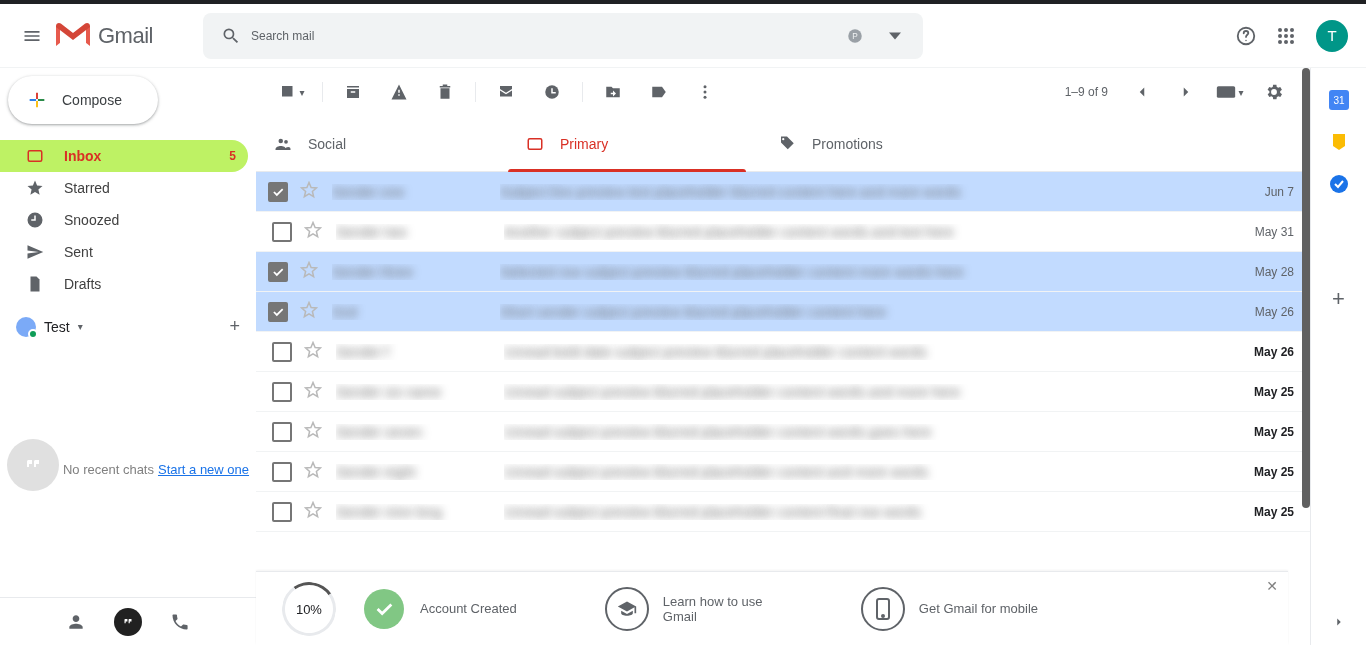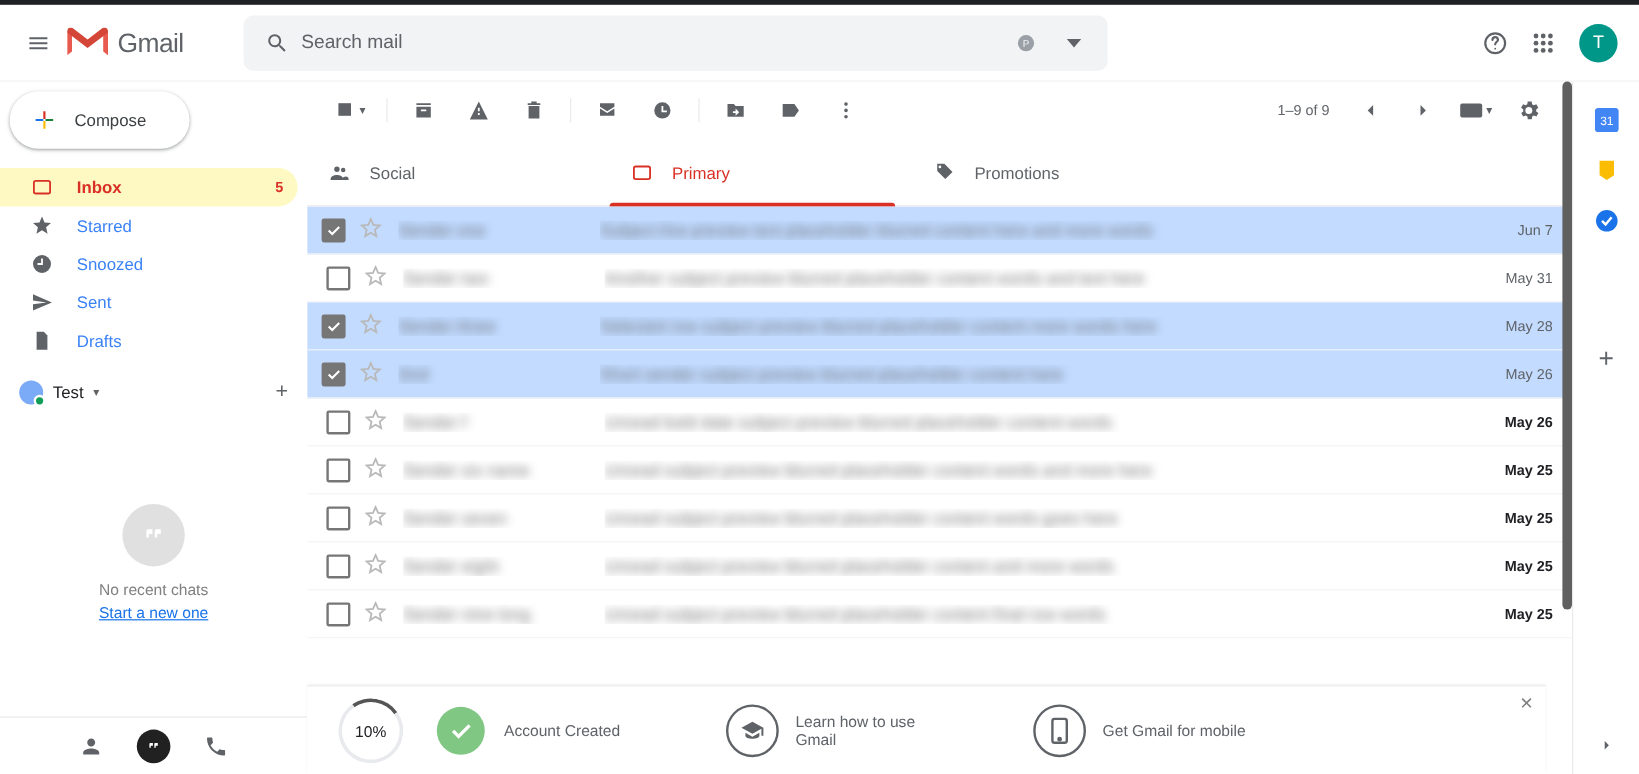--- a/index.html
+++ b/index.html
@@ -6,40 +6,40 @@
 body { width: 1366px; height: 645px; overflow: hidden; background: #fff; position: relative; }
 
 .topstrip { height: 4px; background: #202124; }
 
 .header { height: 64px; display: flex; align-items: center; padding: 0 8px; border-bottom: 1px solid #f1f3f4; }
 .menu-btn { width: 48px; height: 48px; display:flex; align-items:center; justify-content:center; color:#5f6368; cursor:pointer; border-radius:50%; }
 .logo-wrap { display:flex; align-items:center; gap:8px; margin-right:40px;}
 .brand { font-size:22px; color:#5f6368; letter-spacing:-0.5px;}
 .search-wrap { flex:0 0 720px; height:46px; background:#f1f3f4; border-radius:8px; display:flex; align-items:center; padding:0 8px; margin-left:10px;}
 .search-wrap .icon { width:40px; display:flex; justify-content:center; color:#5f6368;}
-.search-input { border:none; background:transparent; font-size:16px; flex:1; outline:none; color:#0369a1; }
+.search-input { border:none; background:transparent; font-size:12px; flex:1; outline:none; color:#0369a1; }
 .search-input::placeholder { color:#5f6368;}
 .search-opt-btn { width:40px; display:flex; justify-content:center; color:#5f6368;}
 .spacer { flex:1; }
 .hdr-icon { width:40px; height:40px; display:flex; align-items:center; justify-content:center; color:#5f6368; cursor:pointer; border-radius:50%; }
 .avatar { width:32px; height:32px; border-radius:50%; background:#009688; color:#fff; display:flex; align-items:center; justify-content:center; font-size:15px; margin:0 10px; }
 
 
 .main { display:flex; height: calc(645px - 68px); }
 .sidebar { width:256px; flex-shrink:0; padding-top:8px; display:flex; flex-direction:column; position:relative; }
 .compose { margin:0 0 16px 8px; width:150px; height:48px; border-radius:24px; background:#fff; box-shadow:0 1px 2px rgba(60,64,67,.3),0 1px 3px 1px rgba(60,64,67,.15); display:flex; align-items:center; gap:14px; padding-left:18px; color:#3c4043; font-size:14px; cursor:pointer; }
-.nav-item { height:32px; display:flex; align-items:center; padding:0 12px 0 26px; border-radius:0 16px 16px 0; font-size:14px; color:#3b82f6; cursor:pointer; margin-right:8px; }
-.nav-item.inbox-active { background:#fef9c3; color:#d93025; font-weight:700;}
+.nav-item { height:32px; display:flex; align-items:center; padding:0 12px 0 26px; border-radius:0 16px 16px 0; font-size:14px; color:#404040; cursor:pointer; margin-right:8px; }
+.nav-item.inbox-active { background:#bef264; color:#d93025; font-weight:700;}
 .nav-item .nicon { width:20px; margin-right:18px; color:#5f6368; display:flex; align-items:center; }
 .nav-item.inbox-active .nicon { color:#d93025; }
 .nav-count { margin-left:auto; font-size:12px; }
 .chat-header { margin-top:12px; padding:4px 16px; display:flex; align-items:center; gap:8px; font-size:14px; color:#5f6368;justify-content:center;}
 .chat-name{ color:#202124;}
 .chat-plus { margin-left:auto; color:#5f6368; cursor:pointer; font-size:18px;}
-.hangouts-empty { flex:1; display:flex; flex-direction:column; align-items:center; justify-content:center; color:#808080; font-size:13px; gap:4px;}
+.hangouts-empty { flex:1; display:flex; flex-direction:row; align-items:center; justify-content:center; color:#808080; font-size:13px; gap:4px;}
 .hangouts-bubble{ width:52px;height:52px;border-radius:50%;background:#e0e0e0; display:flex;align-items:center;justify-content:center; color:#bdbdbd; margin-bottom:8px;}
 .hangouts-link{ color:#1a73e8; cursor:pointer;text-decoration:underline;}
 .sidebar-footer { border-top:1px solid #e8eaed; height:48px; display:flex; align-items:center; justify-content:center; gap:28px; color:#5f6368; }
 .sidebar-footer .hbtn{ width:28px;height:28px;border-radius:50%;background:#212121;color:#fff;display:flex;align-items:center;justify-content:center;}
 
 
 .content { flex:1; display:flex; flex-direction:column; position:relative;}
 .toolbar { height:48px; display:flex; align-items:center; padding:0 16px; gap:6px;}
 .toolbar .tool { width:40px; height:40px; display:flex; align-items:center; justify-content:center; color:#5f6368; cursor:pointer; border-radius:4px;}
 .toolbar .divider { width:1px; height:20px; background:#e8eaed; margin:0 4px;}

